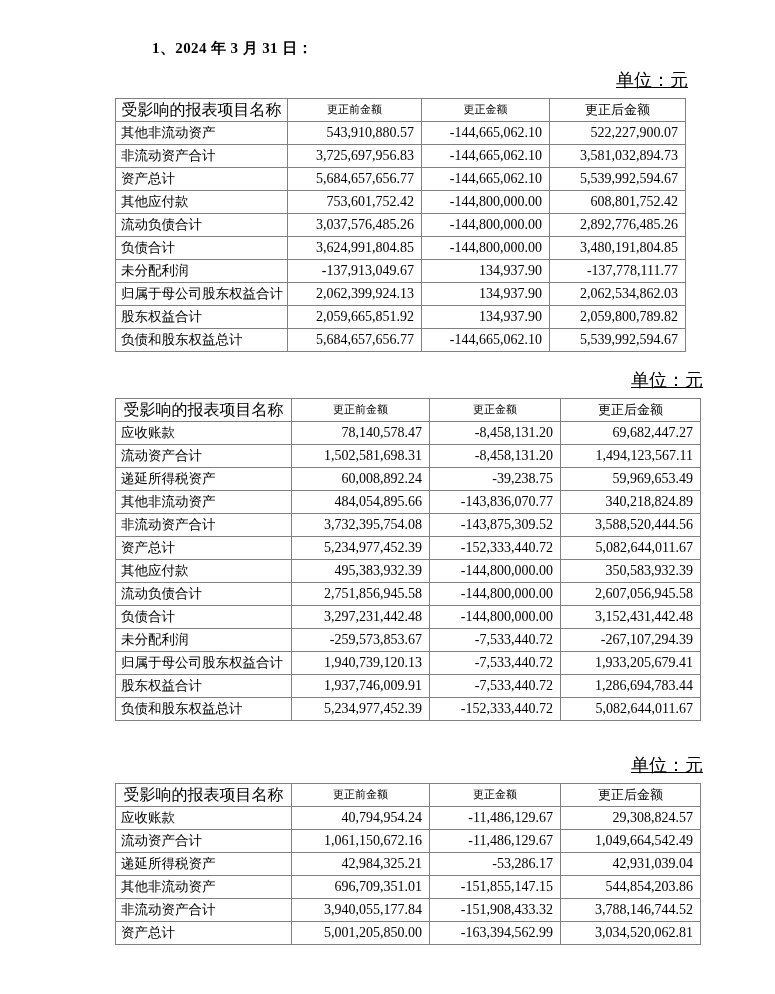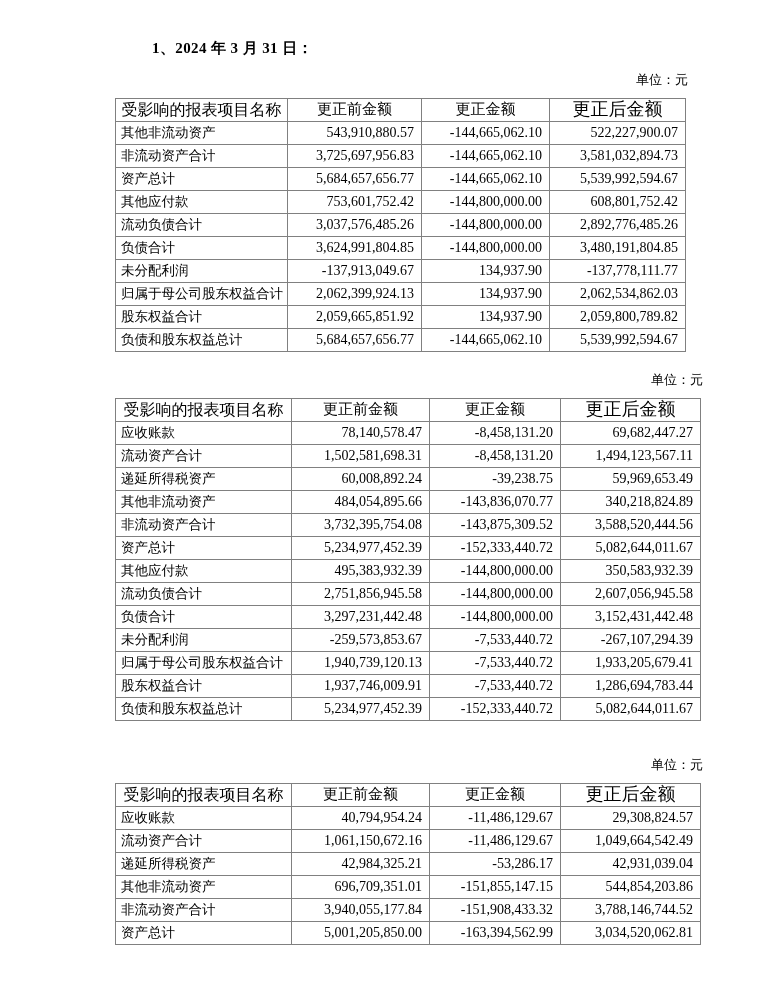--- a/index.html
+++ b/index.html
@@ -31,48 +31,49 @@
     font-size: 15px;
     font-weight: bold;
     font-family: "Liberation Serif", "DejaVu Serif", serif;
     letter-spacing: 0.4px;
     padding-left: 152px;
     line-height: 20px;
     white-space: nowrap;
   }
 
   .unit-line {
-    font-size: 13px;
+    font-size: 18px;
     text-align: right;
     line-height: 18px;
     white-space: nowrap;
+    text-decoration: underline;
   }
 
   table.fin {
     border-collapse: collapse;
     table-layout: fixed;
     font-size: 13.5px;
   }
   table.fin td, table.fin th {
     border: 1px solid #808080;
     padding: 2px 5px 3px 5px;
     line-height: 17px;
     font-weight: normal;
     white-space: nowrap;
     overflow: hidden;
   }
   table.fin thead th {
     text-align: center;
     font-size: 16px;
   }
   table.fin thead th.hdr-amt {
-    font-size: 15px;
+    font-size: 11px;
   }
   table.fin thead th.hdr-after {
-    font-size: 18px;
+    font-size: 13px;
   }
   table.fin tbody td.lbl {
     text-align: left;
     font-size: 13.5px;
     margin-left: 48px;
   }
   table.fin tbody td.num {
     text-align: right;
     font-size: 14px;
     padding-right: 7px;

